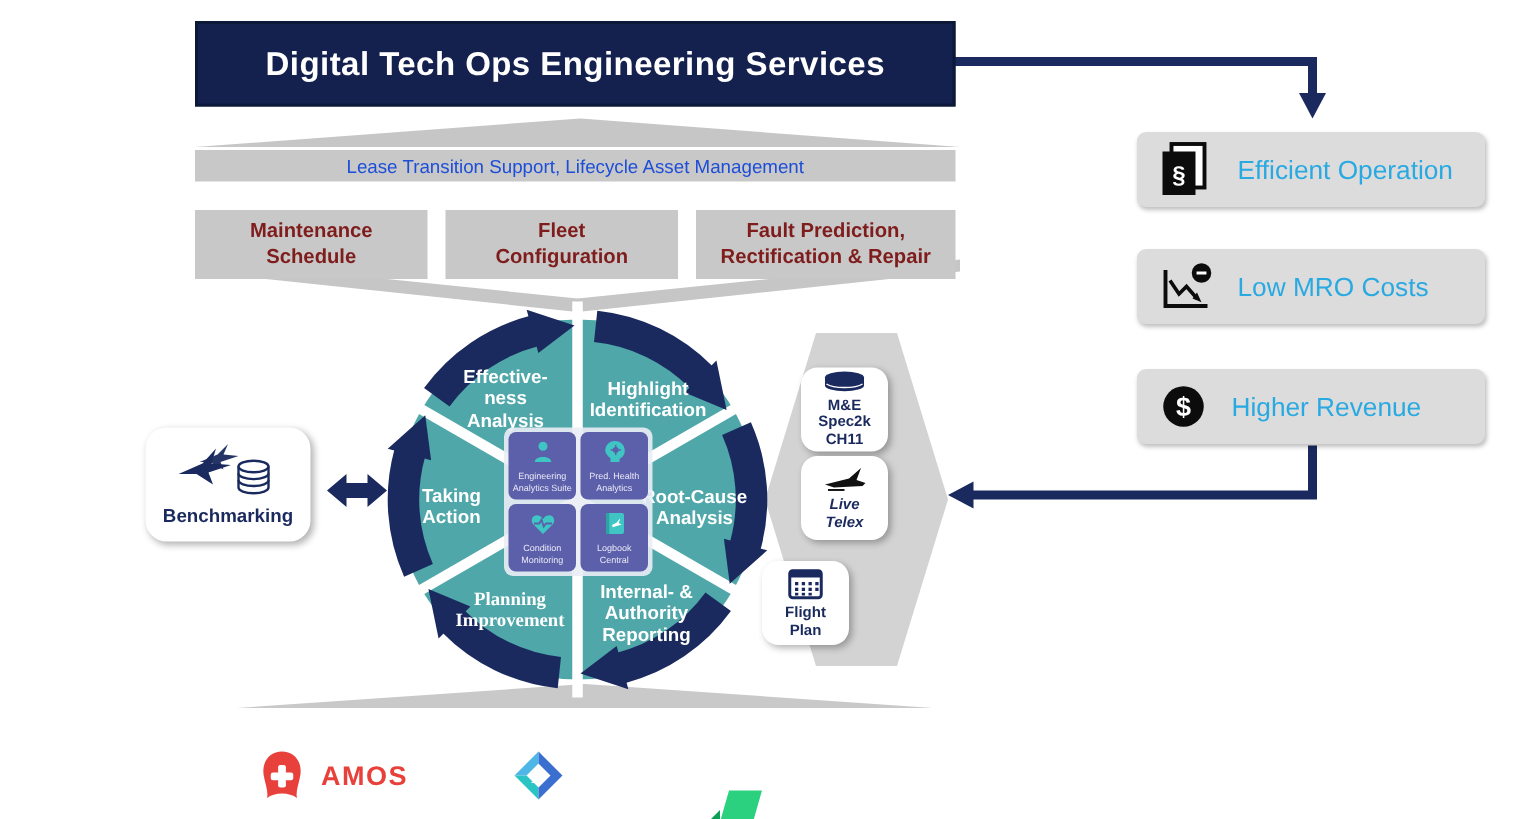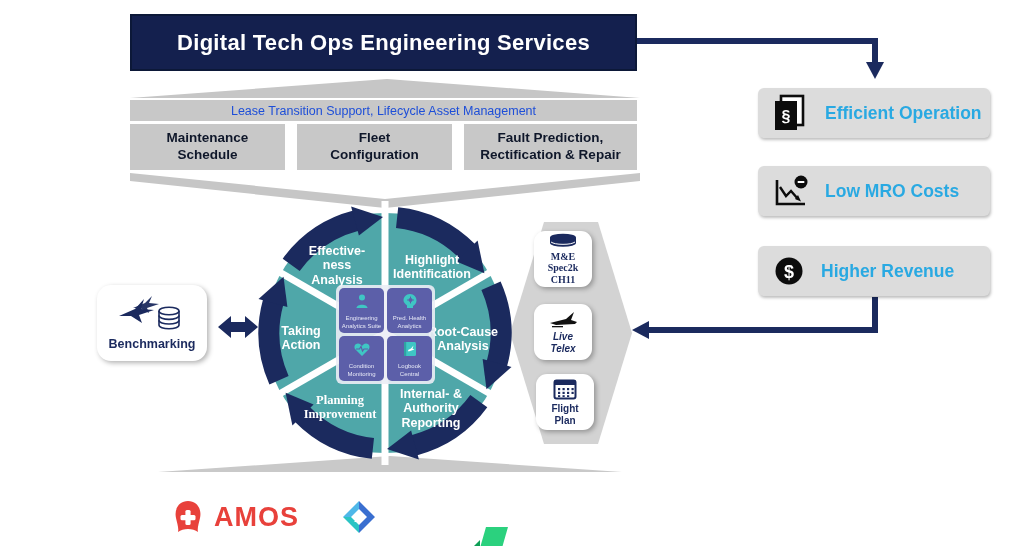--- a/index.html
+++ b/index.html
@@ -5,40 +5,40 @@
   html,body{margin:0;padding:0;background:#fff;font-family:"Liberation Sans","DejaVu Sans",sans-serif;}
   #canvas{position:relative;width:1024px;height:546px;background:#fff;overflow:hidden;}
   .abs{position:absolute;}
   .pre{white-space:pre-line;}
   #bg{position:absolute;left:0;top:0;z-index:0;}
   .banner{left:130px;top:14px;width:507px;height:57px;background:#14204E;border:2px solid #0C1838;
           display:flex;align-items:center;justify-content:center;z-index:2;box-sizing:border-box;}
   .banner span{color:#fff;font-weight:bold;font-size:22px;letter-spacing:.3px;}
   .lease-bar{left:130px;top:100px;width:507px;height:21px;background:#C8C8C8;display:flex;align-items:center;
              justify-content:center;font-size:12.5px;color:#1d4ed8;z-index:2;}
-  .fbox{top:124px;height:46px;background:#C8C8C8;display:flex;align-items:center;justify-content:center;
-        text-align:center;font-weight:bold;font-size:13.5px;color:#0f172a;line-height:1.25;z-index:2;}
+  .fbox{top:140px;height:46px;background:#C8C8C8;display:flex;align-items:center;justify-content:center;
+        text-align:center;font-weight:bold;font-size:13.5px;color:#7f1d1d;line-height:1.25;z-index:2;}
   .wheel-label{color:#fff;font-weight:bold;font-size:12.5px;line-height:1.15;text-align:center;
                transform:translate(-50%,-50%);z-index:3;}
   .tile-cluster{left:336px;top:285px;width:99px;height:99px;background:rgba(235,237,245,.9);border-radius:6px;
                 display:grid;grid-template-columns:1fr 1fr;grid-template-rows:1fr 1fr;gap:3px;padding:3px;
                 box-sizing:border-box;z-index:3;}
   .tile{background:#5C5FA9;border-radius:5px;display:flex;flex-direction:column;align-items:center;
         justify-content:space-between;padding:5px 1px 3px;box-sizing:border-box;}
   .tile .lbl{font-size:6px;color:#E7E9F7;line-height:1.25;text-align:center;}
   .whitebox{background:#fff;border-radius:11px;box-shadow:2px 2px 5px rgba(0,0,0,.3);display:flex;
             flex-direction:column;align-items:center;justify-content:center;gap:3px;text-align:center;
             font-weight:bold;font-size:10px;color:#1B2A5E;line-height:1.15;z-index:2;}
   .bench{left:97px;top:285px;width:110px;height:76px;border-radius:14px;font-size:12.5px;gap:1px;}
   .benefit{left:758px;width:232px;height:50px;background:#DCDCDC;border-radius:6px;
            box-shadow:1px 2px 3px rgba(0,0,0,.25);display:flex;align-items:center;padding-left:14px;
            gap:15px;box-sizing:border-box;z-index:2;}
-  .benefit .lbl{color:#29A9E2;font-weight:bold;font-size:17.5px;}
+  .benefit .lbl{color:#29A9E2;font-weight:normal;font-size:17.5px;}
   .logo{display:flex;align-items:center;gap:8px;z-index:2;}
-  .logo .amos-t{color:#E8413B;font-weight:bold;font-size:27px;letter-spacing:1px;}
+  .logo .amos-t{color:#E8413B;font-weight:bold;font-size:18px;letter-spacing:1px;}
   .logo .aviatar-t{color:#1F2A4A;font-weight:bold;font-size:23px;letter-spacing:2px;}
   .logo .flydocs-t{color:#141F30;font-weight:bold;font-size:25px;letter-spacing:.5px;margin-top:47px;}
 </style>
 </head>
 <body>
 
 <div id="canvas">
 
   <svg id="bg" width="1024" height="546" viewBox="0 0 1024 546">
 
@@ -167,40 +167,40 @@
       </g>
       <g stroke="#1B2A5E" stroke-width="1.6" fill="#fff">
         <path d="M42,17 v14 a10,3.8 0 0 0 20,0 v-14"></path>
         <ellipse cx="52" cy="17" rx="10" ry="3.8"></ellipse>
         <path d="M42,21.6 a10,3.8 0 0 0 20,0 M42,26.2 a10,3.8 0 0 0 20,0" fill="none"></path>
       </g>
     </svg>
     <span>Benchmarking</span>
   </div>
 
-  <div class="abs whitebox" style="left:534px;top:231px;width:58px;height:56px;font-family:Liberation Serif, serif;">
+  <div class="abs whitebox" style="left:534px;top:245px;width:58px;height:56px;">
     <svg width="30" height="15" viewBox="0 0 30 15">
       <ellipse cx="15" cy="10" rx="13" ry="3.8" fill="#1B2A5E"></ellipse>
       <rect x="2" y="4.5" width="26" height="5.5" fill="#1B2A5E"></rect>
       <ellipse cx="15" cy="4.5" rx="13" ry="3.8" fill="#1B2A5E"></ellipse>
       <path d="M3,9 a13,3.8 0 0 0 24,0" fill="none" stroke="#fff" stroke-width="1"></path>
     </svg>
     <span class="pre">M&amp;E
 Spec2k
 CH11</span>
   </div>
   <div class="abs whitebox" style="left:534px;top:304px;width:58px;height:56px;font-style:italic;">
     <svg width="30" height="18" viewBox="0 0 30 18">
       <path d="M2,13 L18,9 L26,2 L23,10 L29,12 L27,14 L8,15 Z" fill="#111"></path>
       <rect x="4" y="16" width="11" height="1.3" fill="#111"></rect>
     </svg>
     <span class="pre">Live
 Telex</span>
   </div>
-  <div class="abs whitebox" style="left:536px;top:374px;width:58px;height:56px;">
+  <div class="abs whitebox" style="left:508px;top:374px;width:58px;height:56px;">
     <svg width="24" height="22" viewBox="0 0 24 22">
       <rect x="1.5" y="2.5" width="21" height="18" rx="2" fill="#fff" stroke="#1B2A5E" stroke-width="2"></rect>
       <rect x="1.5" y="2.5" width="21" height="4.5" fill="#1B2A5E"></rect>
       <g fill="#1B2A5E">
         <rect x="5" y="10" width="2.2" height="2.2"></rect>
           <rect x="9.5" y="10" width="2.2" height="2.2"></rect>
           <rect x="14" y="10" width="2.2" height="2.2"></rect>
           <rect x="18.5" y="10" width="2.2" height="2.2"></rect>
         <rect x="5" y="13.8" width="2.2" height="2.2"></rect>
           <rect x="9.5" y="13.8" width="2.2" height="2.2"></rect>

